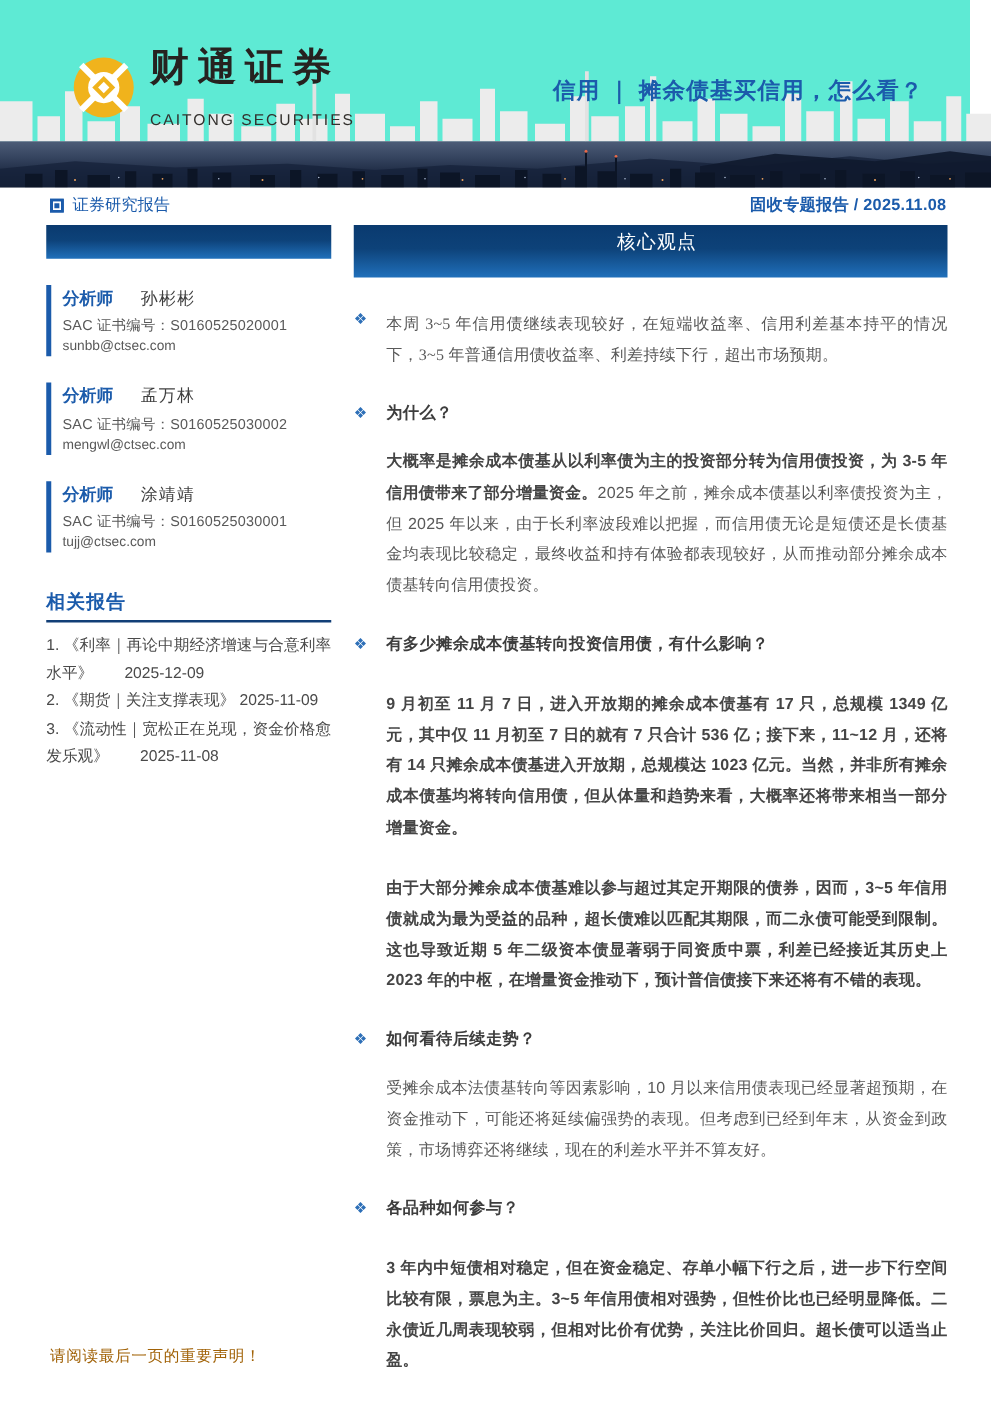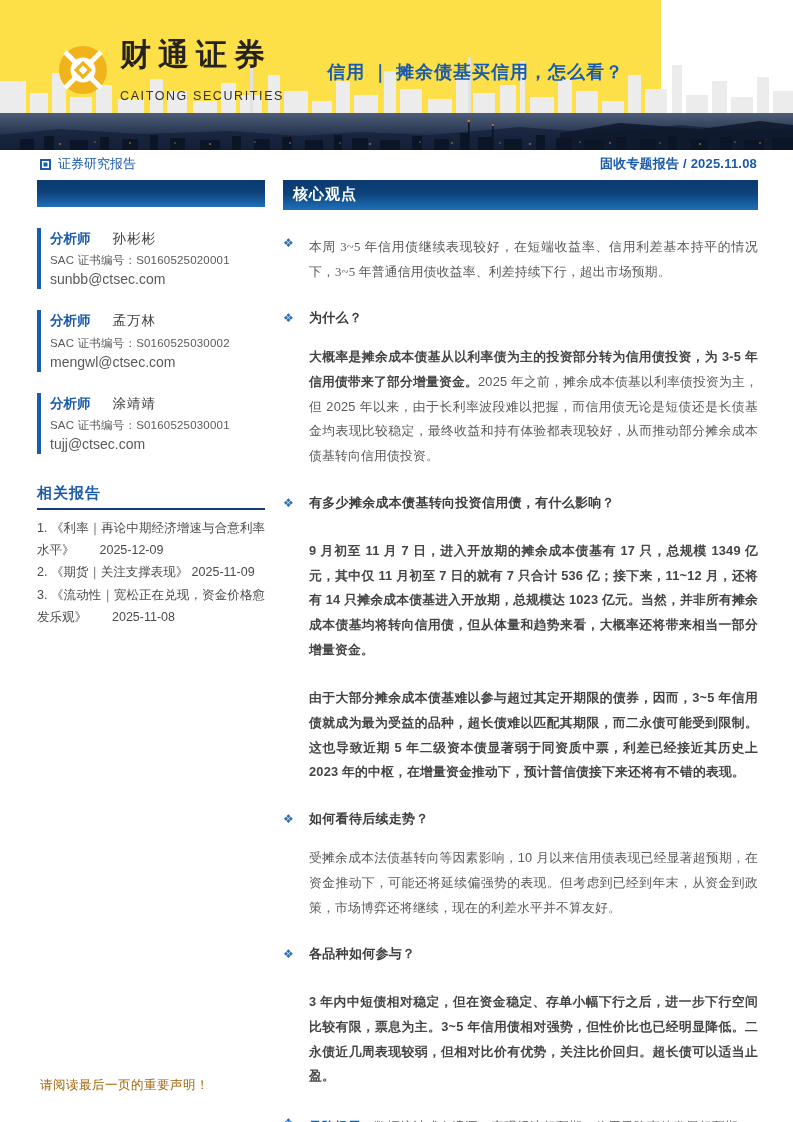--- a/index.html
+++ b/index.html
@@ -1,21 +1,21 @@
 <!DOCTYPE html>
 <html><head>
 <meta charset="utf-8">
 <style>
   * { margin:0; padding:0; box-sizing:border-box; }
   html,body { background:#fff; }
   body { font-family:"Liberation Sans","DejaVu Sans",sans-serif; }
   .page { position:relative; width:793px; height:1122px; margin:0 auto; background:#fff; overflow:hidden; }
 
   
-  .header { position:absolute; top:0; left:0; width:661px; height:113px; background:#fde047; }
+  .header { position:absolute; top:0; left:0; width:776px; height:113px; background:#5eead4; }
   .skyline-watermark { position:absolute; bottom:0; left:0; width:793px; height:62px; z-index:1; }
   .brand { position:absolute; top:38px; left:57px; display:flex; align-items:center; gap:11px; z-index:2; }
   .brand-emblem { width:52px; height:52px; }
   .brand-cn { font-size:31px; font-weight:700; color:#262220; letter-spacing:7px; line-height:1.05;
               font-family:"DejaVu Serif","Liberation Serif",serif; white-space:nowrap; }
   .brand-en { font-size:12.5px; color:#33302d; letter-spacing:1.6px; margin-top:18px; font-weight:400;text-align:center; }
   .doc-title { position:absolute; top:60px; right:37px; z-index:2; font-size:18px; font-weight:700;
                color:#1b5bab; letter-spacing:1px; white-space:nowrap; }
 
   
@@ -29,31 +29,31 @@
   .meta-left { display:flex; align-items:center; gap:7px; font-size:13px; color:#1b5bab; font-weight:500; }
   .meta-square { width:11px; height:11px; background:#1b5bab; border:2px solid #1b5bab; box-shadow:inset 0 0 0 1.5px #fff; }
   .meta-right { font-size:13px; color:#1b5bab; font-weight:700; letter-spacing:.2px; }
 
   
   .columns { position:absolute; top:180px; left:37px; width:721px; display:flex; gap:18px; }
   .sidebar { width:228px; flex:0 0 228px; }
   .main { width:475px; flex:0 0 475px; }
 
   .blue-bar { height:27px; background:linear-gradient(180deg,#0a3a6f 0%,#0d4279 45%,#2070bb 100%); }
-  .core-bar { height:30px; background:linear-gradient(180deg,#0a3a6f 0%,#0d4279 45%,#2070bb 100%);
-              color:#fff; font-size:15px; font-weight:700; line-height:27px; padding-left:10px; letter-spacing:1px; }
+  .core-bar { height:42px; background:linear-gradient(180deg,#0a3a6f 0%,#0d4279 45%,#2070bb 100%);
+              color:#fff; font-size:15px; font-weight:400; line-height:27px; padding-left:10px; letter-spacing:1px;text-align:center; }
 
   
   .analyst { border-left:4px solid #1b5bab; padding:1px 0 2px 9px; margin-top:21px; }
   .analyst:first-of-type { margin-top:22px; }
   .analyst-row1 { font-size:13.5px; line-height:1.5; }
   .analyst-role { color:#1b5bab; font-weight:700; margin-right:22px; }
   .analyst-name { color:#3f3f3f; font-weight:500; letter-spacing:1px; }
   .analyst-sac { font-size:11.5px; color:#595959; margin-top:4px; letter-spacing:.2px; }
-  .analyst-email { font-size:14px; color:#595959; margin-top:3px; }
+  .analyst-email { font-size:11px; color:#595959; margin-top:3px; }
 
   
   .related { margin-top:30px; }
   .related-title { font-size:15px; font-weight:700; color:#1b5bab; letter-spacing:1px;
                    padding-bottom:5px; border-bottom:2px solid #123f77; }
   .related-list { margin-top:7px; font-size:12.5px; color:#4a4a4a; line-height:1.78; text-align:justify; }
   .related-item { white-space:pre-wrap; }
 
   
   .bullets { margin-top:21px; }

